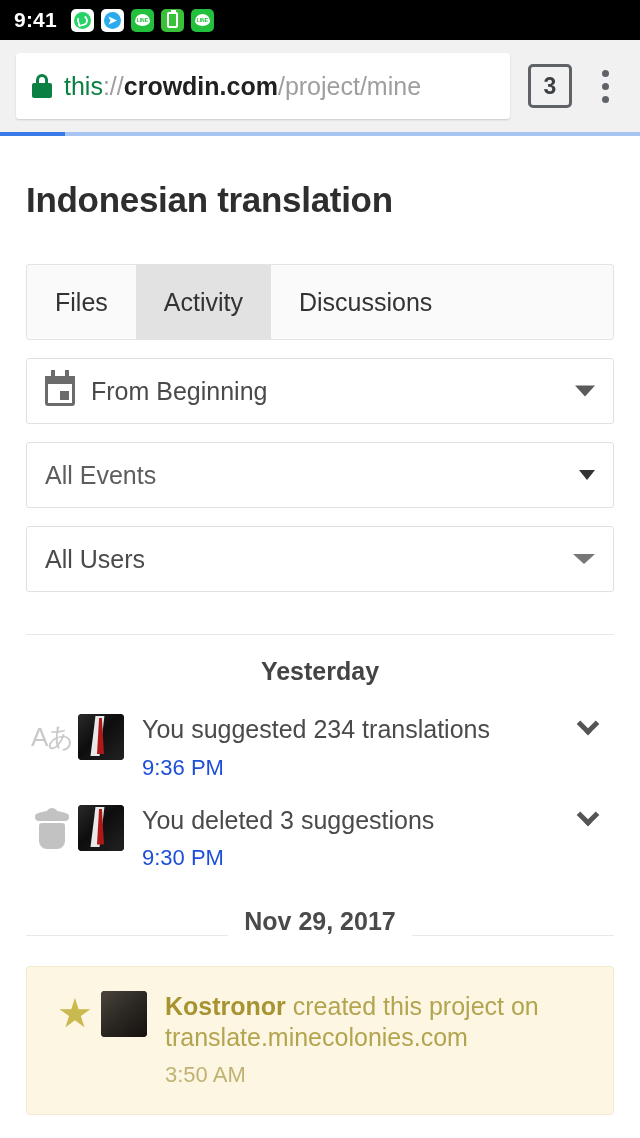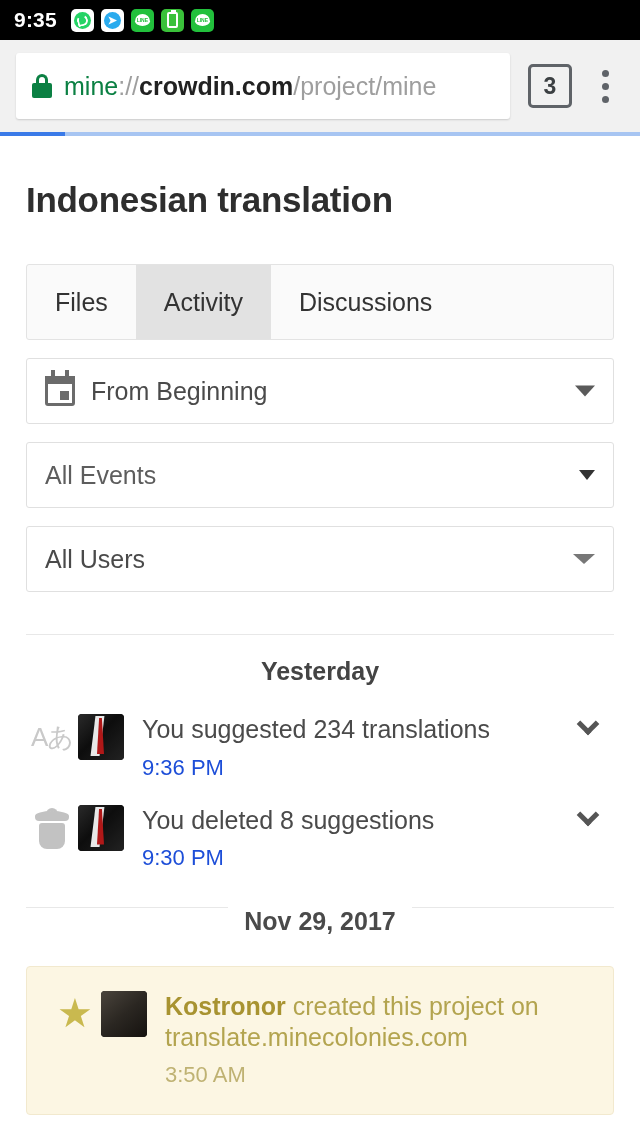--- a/index.html
+++ b/index.html
@@ -141,37 +141,37 @@
   .avatar .tie { position:absolute; top:4px; left:19px; width:7px; height:36px; background:#b01818;
       clip-path:polygon(30% 0,70% 0,100% 100%,0 100%); }
   .avatar.dark .suit { background:linear-gradient(140deg,#4a443c 0%,#2b2722 50%,#15120f 100%); }
   .ev-body { flex:1; min-width:0; }
   .ev-text { font-size:25px; color:#4a4a4a; line-height:1.22; }
   .ev-time { font-size:22px; color:#1d4ed8; padding-top:10px; }
   .chev { width:52px; flex:0 0 auto; display:flex; align-items:center; justify-content:center; padding-top:8px; }
   .chev i { display:block; width:16px; height:16px; border-right:5px solid #555;
       border-bottom:5px solid #555; transform:rotate(45deg); margin-top:-6px; }
 
-  .datedivider { display:flex; align-items:flex-start; gap:16px; padding:26px 0 8px; }
+  .datedivider { display:flex; align-items:flex-end; gap:16px; padding:26px 0 8px; }
   .datedivider .line { flex:1; height:1px; background:#e8e8e8; }
   .datedivider .txt { font-size:25px; font-weight:bold; color:#4a4a4a; }
 
   .card { margin-top:22px; background:#FCF6E3; border:1px solid #F2E9CE; border-radius:4px;
       display:flex; align-items:flex-start; padding:24px 22px 26px; }
   .star { width:52px; flex:0 0 auto; display:flex; align-items:center; justify-content:center;
       color:#C9B94F; font-size:40px; line-height:1; padding-top:2px; }
   .card .ev-text { color:#B3A44F; }
   .card .ev-text b { color:#A89331; }
   .card .ev-time { color:#BFB273; }
 </style>
 </head>
 <body>
 
 <div class="statusbar">
-  <div class="sb-clock">9:35</div>
+  <div class="sb-clock">9:41</div>
   <div class="sb-left-icons">
     <div class="sb-appicon ic-wa">
         <div class="gl"></div>
       </div>
     <div class="sb-appicon ic-tg">
         <div class="gl">➤</div>
       </div>
     <div class="sb-appicon ic-line">
         <div class="bub">LINE</div>
       </div>
@@ -184,21 +184,21 @@
   </div>
 </div>
 
 <div class="chrome">
   <div class="omnibox">
     <div class="lock">
       <div class="shackle"></div>
         <div class="body"></div>
     </div>
     <div class="urltext">
-      <span class="scheme">mine</span><span class="sep">://</span><span class="host">crowdin.com</span><span class="path">/project/mine</span>
+      <span class="scheme">this</span><span class="sep">://</span><span class="host">crowdin.com</span><span class="path">/project/mine</span>
     </div>
   </div>
   <div class="tabcount">3</div>
   <div class="kebab">
     <span></span>
       <span></span>
       <span></span>
   </div>
 </div>
 <div class="progress">
@@ -264,21 +264,21 @@
           <div class="lid"></div>
           <div class="can"></div>
         </div>
     </div>
     <div class="avatar">
       <div class="suit"></div>
         <div class="shirtL"></div>
         <div class="tie"></div>
     </div>
     <div class="ev-body">
-      <div class="ev-text">You deleted 8 suggestions</div>
+      <div class="ev-text">You deleted 3 suggestions</div>
       <div class="ev-time">9:30 PM</div>
     </div>
     <div class="chev">
         <i></i>
       </div>
   </div>
 
   <div class="datedivider">
     <div class="line"></div>
     <div class="txt">Nov 29, 2017</div>

